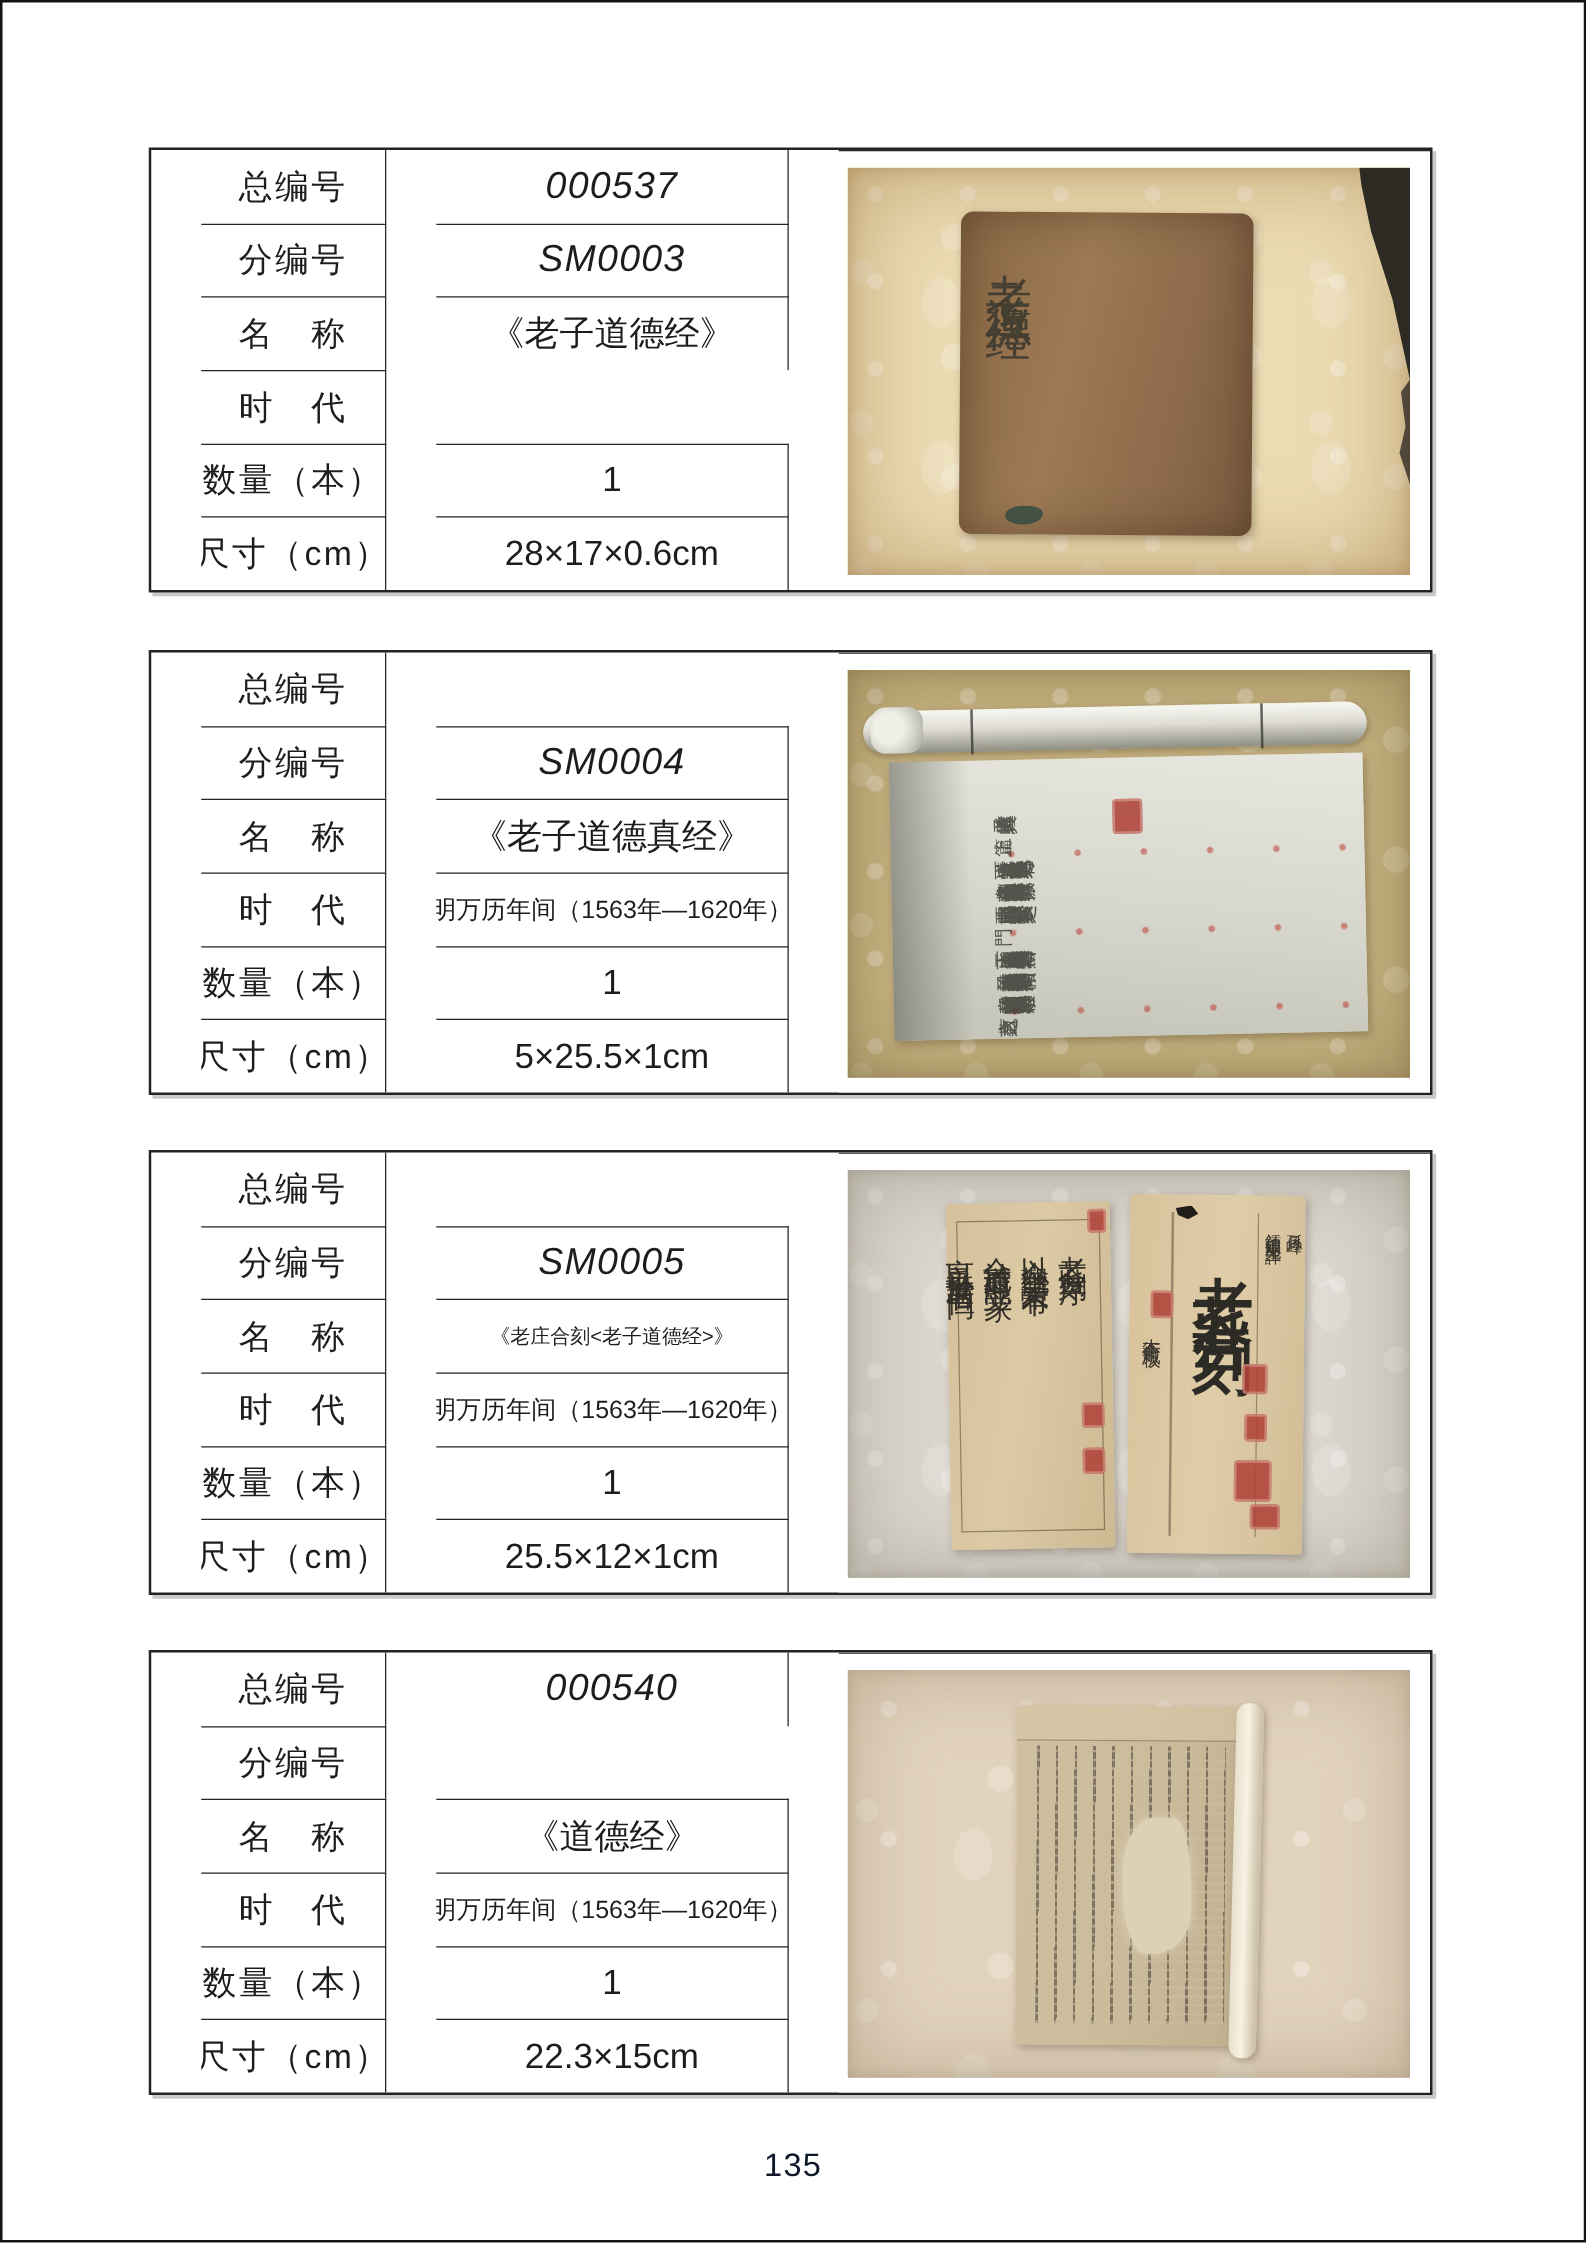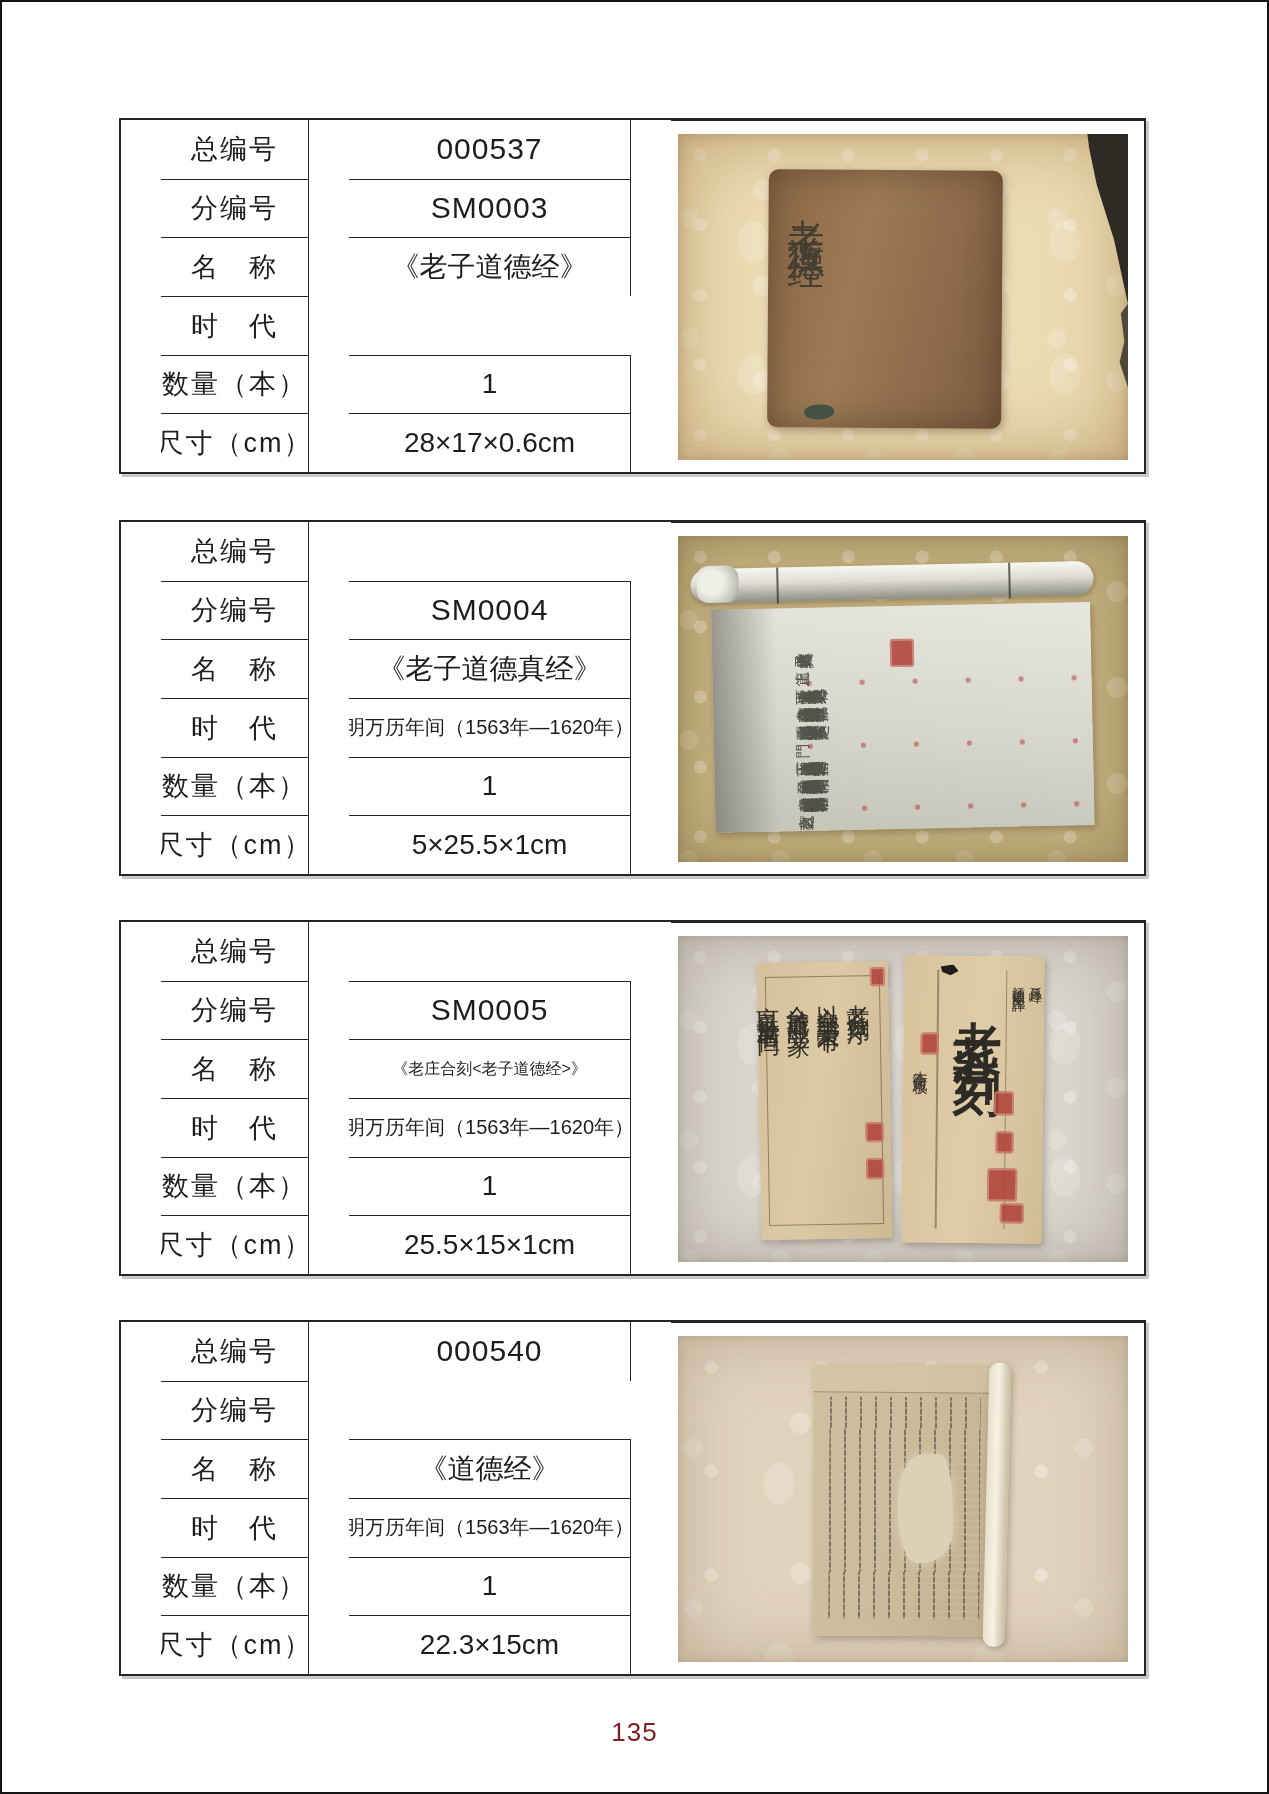--- a/index.html
+++ b/index.html
@@ -18,21 +18,21 @@
     box-shadow:3px 3px 0 rgba(60,60,60,.28);
   }
   .b1 { top:116px; } .b2 { top:518px; } .b3 { top:918px; } .b4 { top:1318px; }
   .cell {
     display:flex; align-items:center; justify-content:center;
     border-top:1.5px solid #262321; overflow:hidden; white-space:nowrap;margin-left:40px;
   }
   .r1 { border-top:none; }
   .lab { grid-column:1; border-right:1.5px solid #262321; font-size:27px; letter-spacing:2px; }
   .val { grid-column:2; border-right:1.5px solid #262321; font-size:28px; }
-  .val.num { font-size:30px; letter-spacing:1px; }
+  .val.num { font-size:30px; letter-spacing:1px;font-style:italic; }
   .val.era { font-size:20px; }
   .val.sm  { font-size:16px; }
   .photo-cell { grid-column:3; grid-row:1/7; position:relative; background:#fff; }
 
   
   .photo { position:absolute; inset:13px 16px 12px 7px; overflow:hidden; }
   .pat {
     background-image:
       radial-gradient(circle at 30% 30%, rgba(255,255,255,.30) 0 6px, transparent 7px),
       radial-gradient(circle at 72% 58%, rgba(255,255,255,.22) 0 10px, transparent 11px),
@@ -128,21 +128,21 @@
       repeating-linear-gradient(0deg, rgba(203,188,156,.65) 0 2px, transparent 2px 7px),
       repeating-linear-gradient(90deg, rgba(62,57,46,.55) 0 2px, transparent 2px 15px); }
   .p4-torn { position:absolute; left:47%; top:33%; width:31%; height:40%; background:#dcd0b7;
     border-radius:45% 25% 55% 35% / 40% 55% 30% 50%; box-shadow:0 0 8px #dcd0b7; }
   .p4-curl { position:absolute; right:-8%; top:-1%; width:12%; height:105%;
     background:linear-gradient(90deg,#e7dfcc 0%,#f7f2e3 45%,#cec3a9 92%);
     border-radius:10px; transform:rotate(1deg); box-shadow:2px 2px 6px rgba(80,65,40,.35); }
 
   
   .page-number { position:absolute; left:0; right:0; bottom:44px;
-    text-align:center; font-size:26px; letter-spacing:1px; color:#7f1d1d; }
+    text-align:center; font-size:26px; letter-spacing:1px; color:#0f172a; }
 </style>
 </head>
 <body>
 
 <div class="page">
 
   <section class="block b1">
     <div class="cell photo-cell">
       <div class="photo photo-1 pat">
         <div class="p1-dark-tr"></div>
@@ -237,21 +237,21 @@
     <div class="cell lab r1">总编号</div>
     <div class="cell lab">分编号</div>
     <div class="cell val num">SM0005</div>
     <div class="cell lab">名　称</div>
     <div class="cell val sm">《老庄合刻&lt;老子道德经&gt;》</div>
     <div class="cell lab">时　代</div>
     <div class="cell val era">明万历年间（1563年—1620年）</div>
     <div class="cell lab">数量（本）</div>
     <div class="cell val">1</div>
     <div class="cell lab">尺寸（cm）</div>
-    <div class="cell val">25.5×15×1cm</div>
+    <div class="cell val">25.5×12×1cm</div>
   </section>
 
   <section class="block b4">
     <div class="cell photo-cell">
       <div class="photo photo-4 pat">
         <div class="p4-book">
           <div class="p4-head"></div>
           <div class="p4-text"></div>
           <div class="p4-torn"></div>
           <div class="p4-curl"></div>

